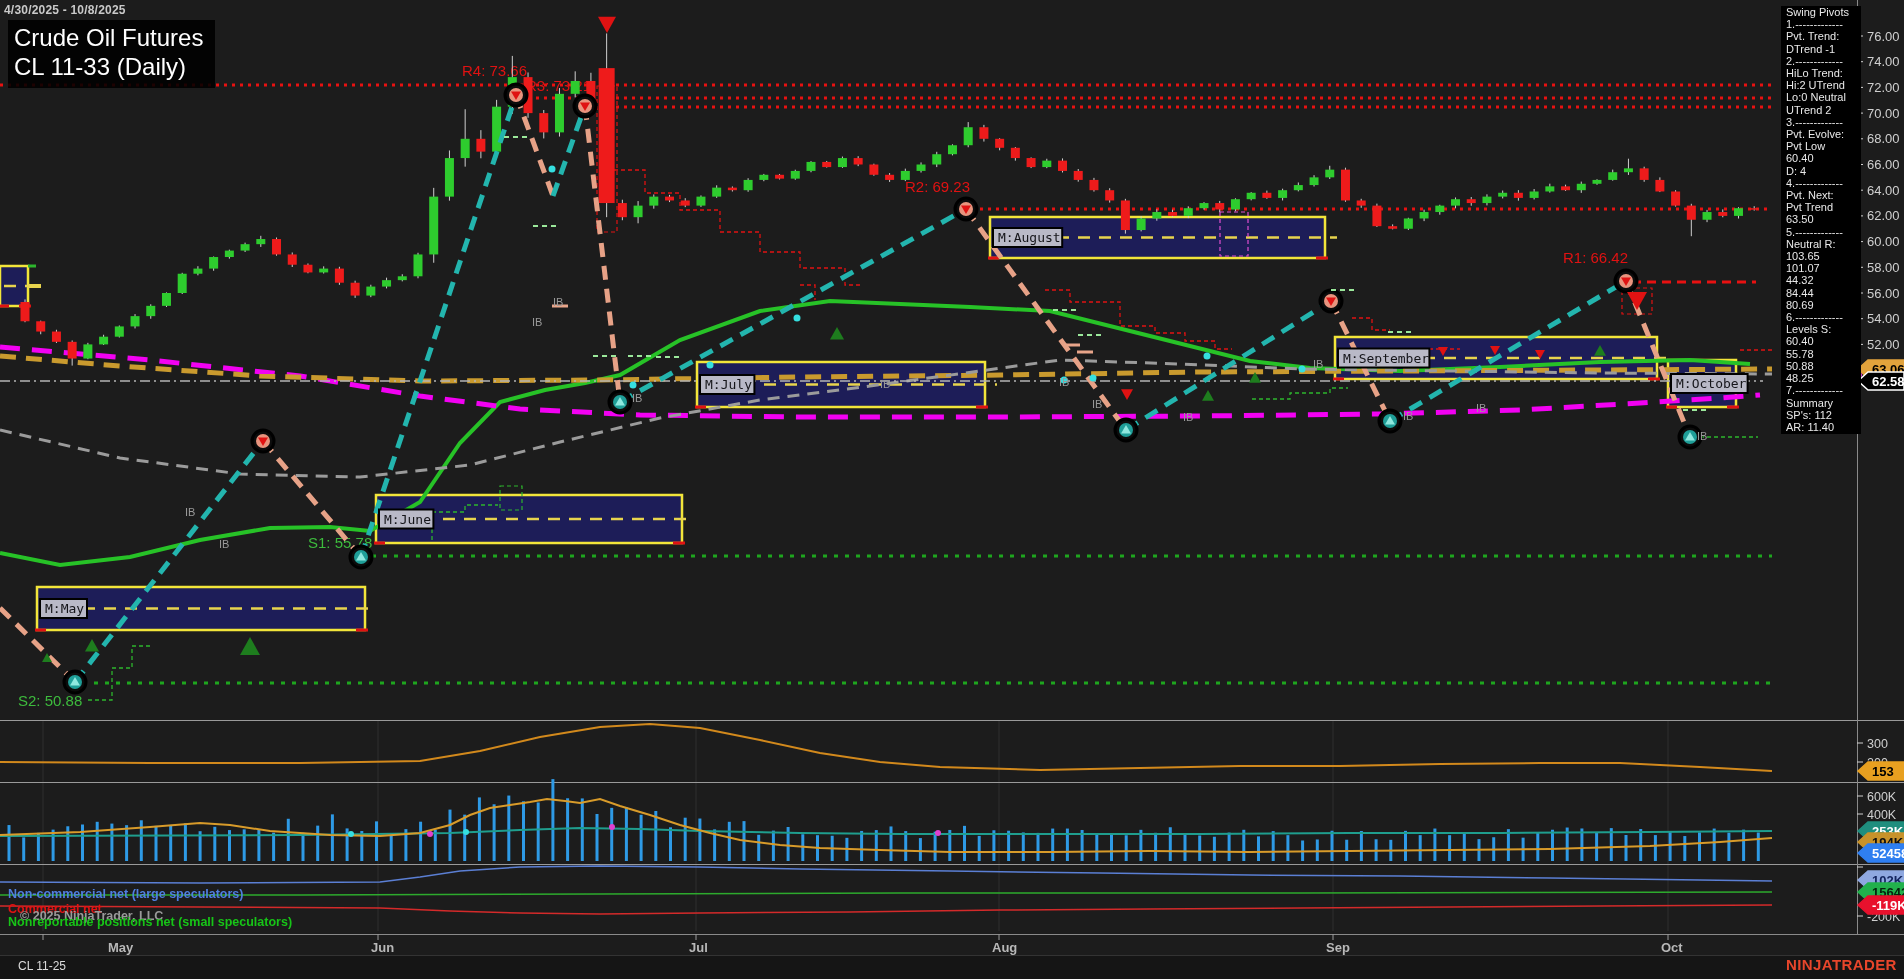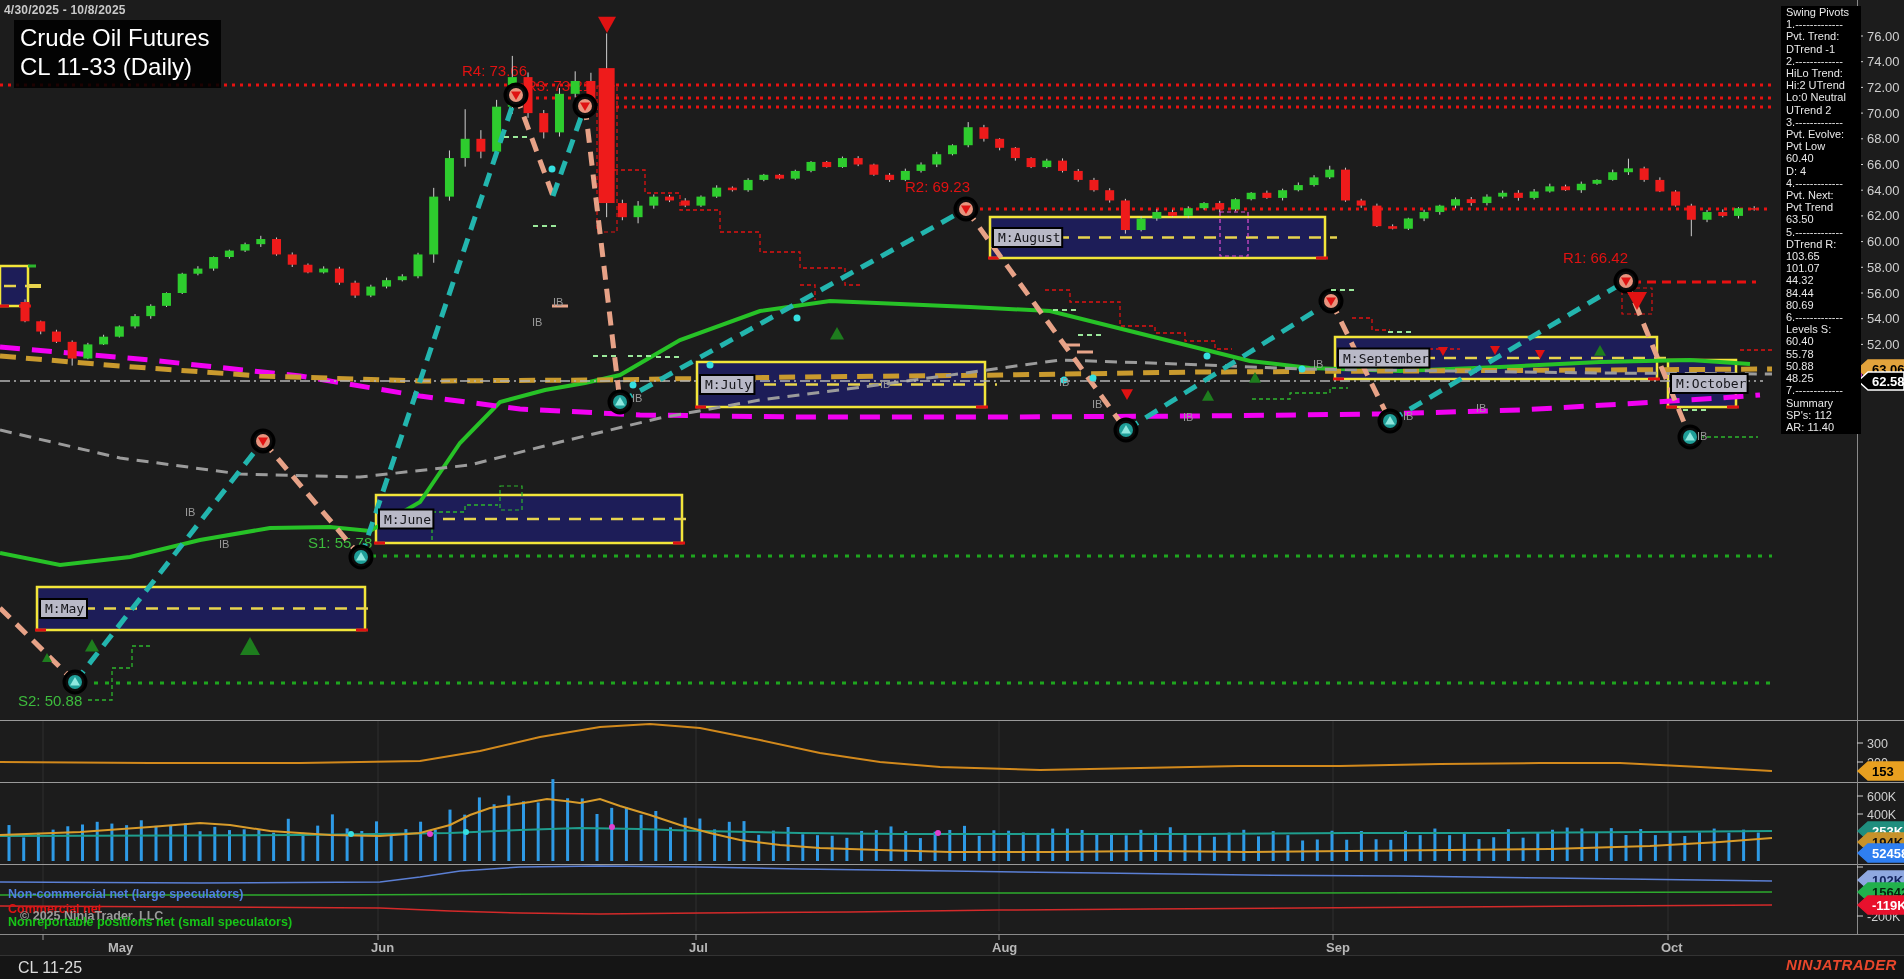--- a/index.html
+++ b/index.html
@@ -1,26 +1,26 @@
 <!DOCTYPE html>
 <html><head>
 <meta charset="utf-8">
 <style>
   html,body{margin:0;padding:0;background:#101010;}
   .screen{position:relative;width:1904px;height:979px;background:#1c1c1c;overflow:hidden;
           font-family:"Liberation Sans",sans-serif;}
   #cv{position:absolute;left:0;top:0;}
   .hdr-date{position:absolute;left:4px;top:3px;font-size:12px;font-weight:bold;color:#c9c9c9;letter-spacing:.2px;}
-  .title-box{position:absolute;left:14px;top:20px;background:rgba(0,0,0,.88);color:#fff;
+  .title-box{position:absolute;left:8px;top:20px;background:rgba(0,0,0,.88);color:#fff;
              padding:3px 12px 6px 6px;font-size:24px;line-height:1.22;}
   .side-panel{position:absolute;left:1781px;top:6px;width:75px;height:428px;background:#000;
               color:#e9e9e9;font-size:11px;line-height:12.2px;padding:0 0 0 5px;
               white-space:nowrap;overflow:hidden;}
-  .status-left{position:absolute;left:18px;top:959px;font-size:16px;color:#dcdcdc;}
-  .brand{position:absolute;left:1786px;top:956px;font-size:15px;font-weight:bold;color:#e8462b;letter-spacing:.4px;font-style:italic;}
+  .status-left{position:absolute;left:18px;top:959px;font-size:12px;color:#dcdcdc;}
+  .brand{position:absolute;left:1786px;top:956px;font-size:15px;font-weight:bold;color:#e8462b;letter-spacing:.4px;}
 </style>
 </head>
 <body>
 
 <div class="screen">
   <svg id="cv" width="1904" height="979">
       <g>
         <rect x="0" y="0" width="1904" height="979" fill="#1c1c1c"></rect>
         <rect x="0" y="955" width="1904" height="24" fill="#151515"></rect>
         <line x1="43" y1="720" x2="43" y2="931" stroke="#2e2e2e"></line>
@@ -677,21 +677,21 @@
       <div>3.-------------</div>
       <div>Pvt. Evolve:</div>
       <div>Pvt Low</div>
       <div>60.40</div>
       <div>D: 4</div>
       <div>4.-------------</div>
       <div>Pvt. Next:</div>
       <div>Pvt Trend</div>
       <div>63.50</div>
       <div>5.-------------</div>
-      <div>DTrend R:</div>
+      <div>Neutral R:</div>
       <div>103.65</div>
       <div>101.07</div>
       <div>44.32</div>
       <div>84.44</div>
       <div>80.69</div>
       <div>6.-------------</div>
       <div>Levels S:</div>
       <div>60.40</div>
       <div>55.78</div>
       <div>50.88</div>

